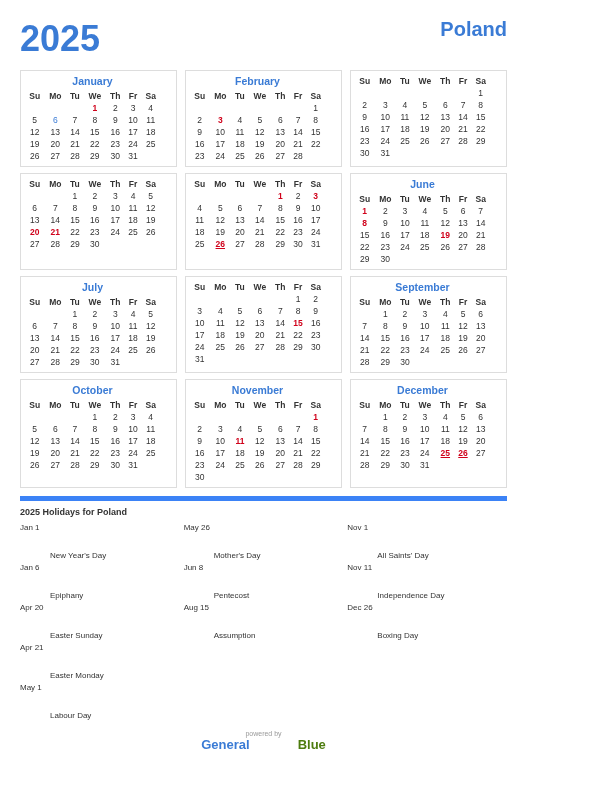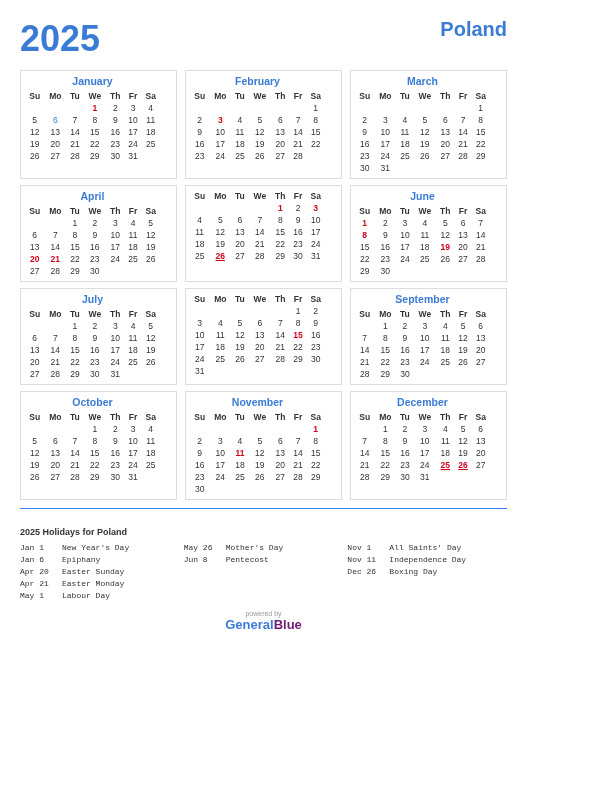--- a/index.html
+++ b/index.html
@@ -62,48 +62,48 @@
     }
     .cal-table td {
       text-align: center;
       font-size: 8.5px;
       padding: 1px 0;
       color: #333;
     }
     
     .holidays-section {
       margin-top: 8px;
-      border-top: 1px solid #3b82f6;
-      padding-top: 18px;
+      border-top: 5px solid #3b82f6;
+      padding-top: 6px;
     }
     .holidays-title {
       font-size: 9px;
       font-weight: bold;
       color: #333;
       margin-bottom: 5px;
     }
     .holidays-grid {
       display: grid;
       grid-template-columns: 1fr 1fr 1fr;
       gap: 1px 4px;
     }
     .holiday-item {
       display: flex;
-      gap: 12px;
+      gap: 0;
       font-size: 8px;
       line-height: 1.5;
-      font-family: Liberation Mono, monospace;
     }
     .holiday-date {
       color: #333;
       min-width: 30px;
       font-weight: normal;
     }
     .holiday-name {
       color: #333;
+      margin-top: 28px;
     }
     .footer {
       margin-top: 8px;
       text-align: center;
     }
     .footer-powered {
       font-size: 7px;
       color: #999;
     }
     .footer-brand {
@@ -246,21 +246,20 @@
               <td>25</td>
               <td>26</td>
               <td>27</td>
               <td>28</td>
               <td></td>
             </tr>
           </tbody>
         </table>
       </div>
       <div class="month-block">
-        <div class="month-name">March</div>
         <table class="cal-table">
           <thead>
             <tr>
               <th>Su</th>
               <th>Mo</th>
               <th>Tu</th>
               <th>We</th>
               <th>Th</th>
               <th>Fr</th>
               <th>Sa</th>
@@ -318,21 +317,20 @@
               <td></td>
               <td></td>
               <td></td>
               <td></td>
               <td></td>
             </tr>
           </tbody>
         </table>
       </div>
       <div class="month-block">
-        <div class="month-name">April</div>
         <table class="cal-table">
           <thead>
             <tr>
               <th>Su</th>
               <th>Mo</th>
               <th>Tu</th>
               <th>We</th>
               <th>Th</th>
               <th>Fr</th>
               <th>Sa</th>
@@ -936,20 +934,24 @@
         </div>
         <div>
           <div class="holiday-item">
             <span class="holiday-date">May 26</span>
             <span class="holiday-name">Mother's Day</span>
           </div>
           <div class="holiday-item">
             <span class="holiday-date">Jun 8</span>
             <span class="holiday-name">Pentecost</span>
           </div>
+          <div class="holiday-item">
+            <span class="holiday-date">Aug 15</span>
+            <span class="holiday-name">Assumption</span>
+          </div>
         </div>
         <div>
           <div class="holiday-item">
             <span class="holiday-date">Nov 1</span>
             <span class="holiday-name">All Saints' Day</span>
           </div>
           <div class="holiday-item">
             <span class="holiday-date">Nov 11</span>
             <span class="holiday-name">Independence Day</span>
           </div>
@@ -957,16 +959,16 @@
             <span class="holiday-date">Dec 26</span>
             <span class="holiday-name">Boxing Day</span>
           </div>
         </div>
       </div>
   </div>
 
   <div class="footer">
     <div class="footer-powered">powered by</div>
     <div class="footer-brand">
-      <span>General</span><span style="color:#701a75;">Blue</span>
+      <span>General</span><span style="color:#4d7c0f;padding-left:48px;">Blue</span>
     </div>
   </div>
 </div>
 
 </body></html>

